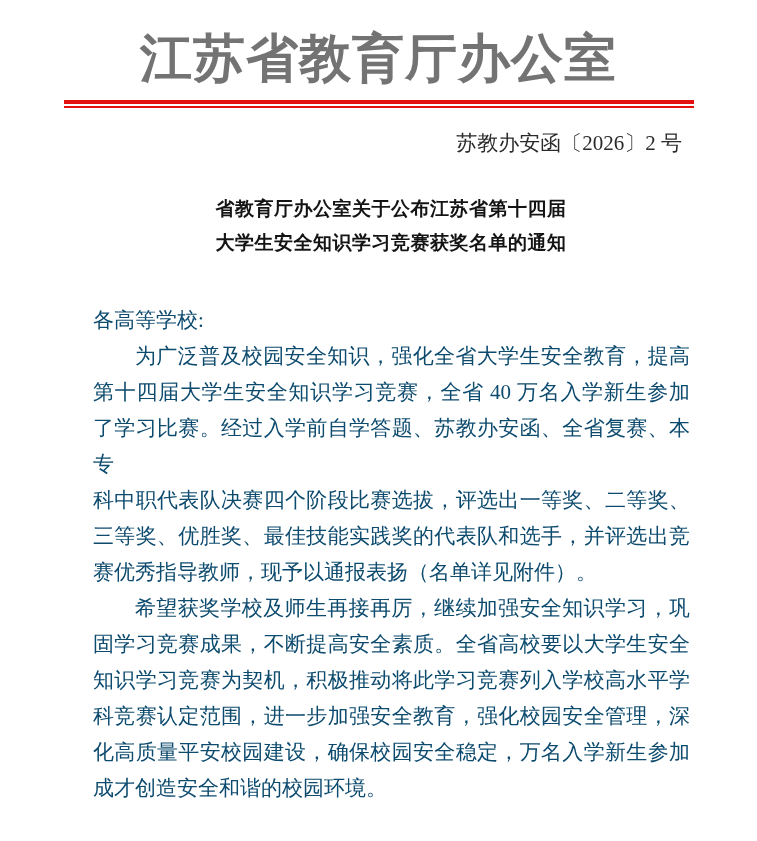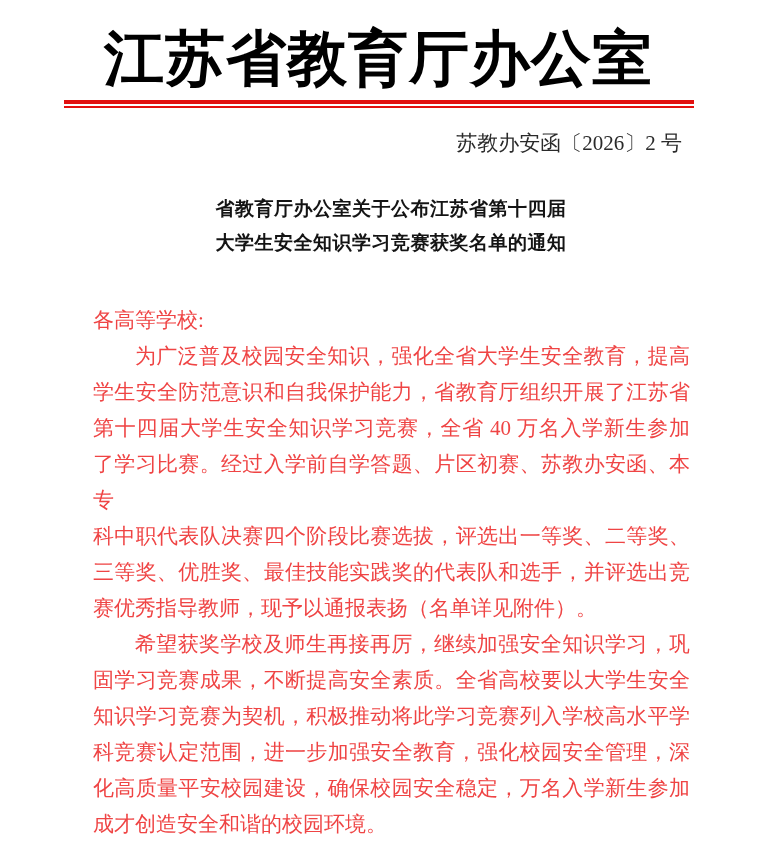--- a/index.html
+++ b/index.html
@@ -12,23 +12,23 @@
     overflow: hidden;
     font-family: "Liberation Serif", "DejaVu Serif", serif;
     color: #1f1f1f;
   }
   
   .org-name {
     padding-top: 26px;
     height: 66px;
     line-height: 66px;
     text-align: center;
-    font-size: 60px;
+    font-size: 52px;
     font-weight: bold;
-    color: #000000;
+    color: #737373;
     letter-spacing: 1px;
     white-space: nowrap;
   }
   .red-rule-thick {
     margin: 8px 63px 0 64px;
     border-top: 4px solid #e2100f;
   }
   .red-rule-thin {
     margin: 2px 63px 0 64px;
     border-top: 2px solid #e2100f;
@@ -50,21 +50,21 @@
     line-height: 34px;
     font-weight: bold;
     color: #141414;
     letter-spacing: 0.5px;
   }
   
   .body-block {
     margin: 42px 67px 12px 93px; 
     font-size: 21px;
     line-height: 36px;
-    color: #ef4444;
+    color: #0c4a6e;
   }
   .salutation { text-align: left; }
   .bline {
     text-align: justify;
     text-align-last: justify;
     text-justify: inter-character;
   }
   .bline.lastline { text-align-last: left; }
   .bline.indent { text-indent: 2em; }
 </style>
@@ -83,23 +83,22 @@
   <div class="doc-title">
     <div>省教育厅办公室关于公布江苏省第十四届</div>
     <div>大学生安全知识学习竞赛获奖名单的通知</div>
   </div>
 
   <div class="body-block">
     <div class="salutation">各高等学校:</div>
     <div>
         <div>
           <div class="bline indent">为广泛普及校园安全知识，强化全省大学生安全教育，提高</div>
-          <div class="bline">学生安全防范意识和自我保护能力，省教育厅组织开展了江苏省</div>
           <div class="bline">第十四届大学生安全知识学习竞赛，全省 40 万名入学新生参加</div>
-          <div class="bline">了学习比赛。经过入学前自学答题、片区初赛、苏教办安函、本专</div>
+          <div class="bline">了学习比赛。经过入学前自学答题、苏教办安函、全省复赛、本专</div>
           <div class="bline">科中职代表队决赛四个阶段比赛选拔，评选出一等奖、二等奖、</div>
           <div class="bline">三等奖、优胜奖、最佳技能实践奖的代表队和选手，并评选出竞</div>
           <div class="bline lastline">赛优秀指导教师，现予以通报表扬（名单详见附件）。</div>
         </div>
         <div>
           <div class="bline indent">希望获奖学校及师生再接再厉，继续加强安全知识学习，巩</div>
           <div class="bline">固学习竞赛成果，不断提高安全素质。全省高校要以大学生安全</div>
           <div class="bline">知识学习竞赛为契机，积极推动将此学习竞赛列入学校高水平学</div>
           <div class="bline">科竞赛认定范围，进一步加强安全教育，强化校园安全管理，深</div>
           <div class="bline">化高质量平安校园建设，确保校园安全稳定，万名入学新生参加</div>

